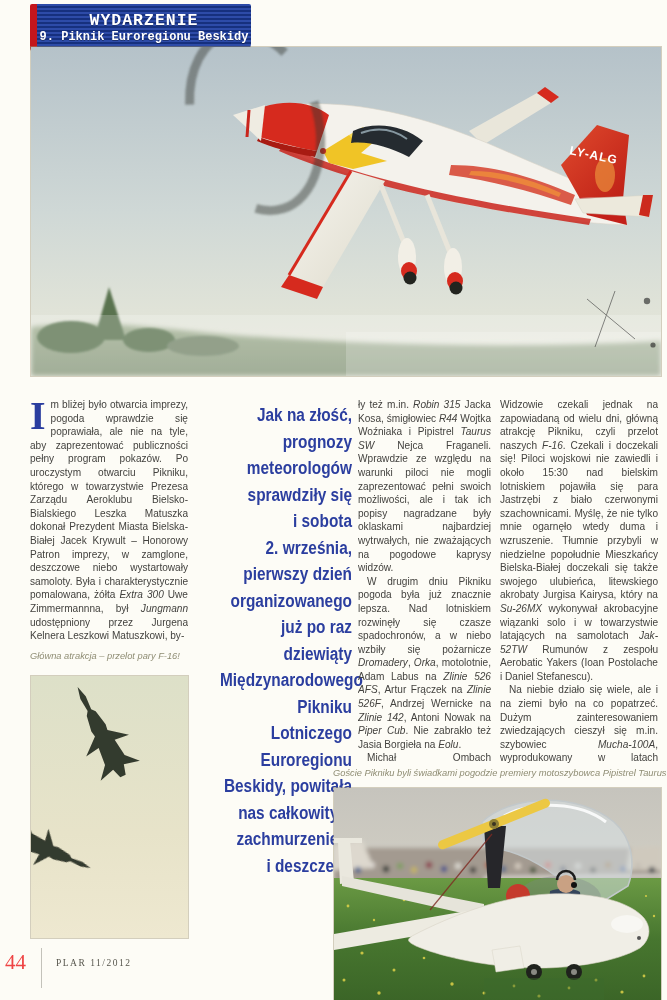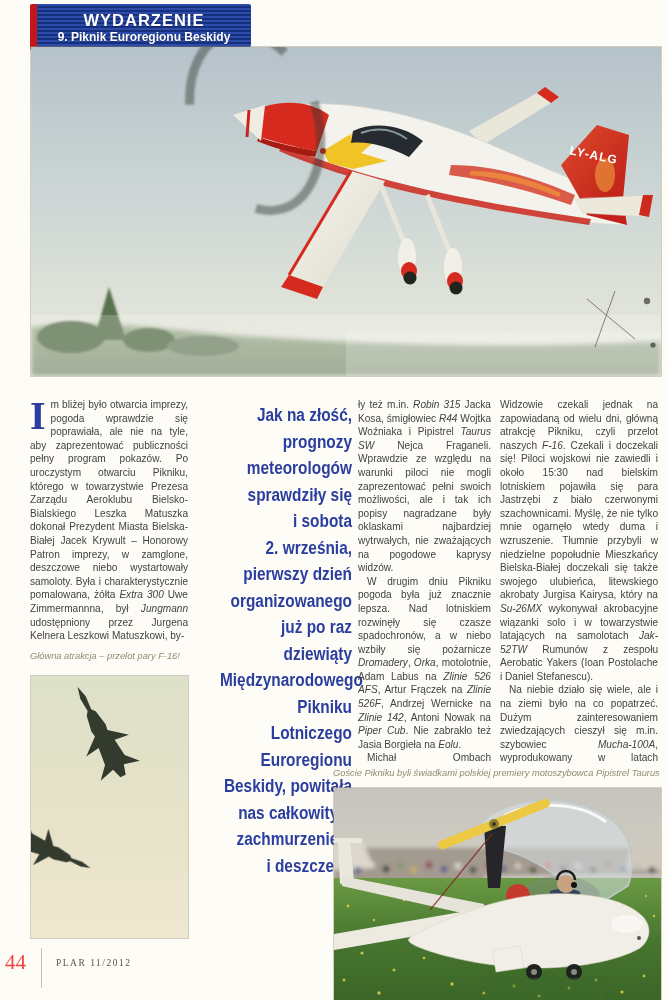--- a/index.html
+++ b/index.html
@@ -8,20 +8,21 @@
     background:#fdfcf6;overflow:hidden;
     font-family:"Liberation Sans",sans-serif;color:#43423f;
   }
   
   .kicker{
     position:absolute;left:30px;top:4px;width:214px;height:47px;
     background:repeating-linear-gradient(180deg,#2d4ba8 0px,#2d4ba8 2px,#16307e 2px,#16307e 4px);
     border-left:7px solid #c4161c;border-radius:2px 2px 7px 3px;
     display:flex;flex-direction:column;align-items:center;justify-content:center;
     box-shadow:0 1px 0 rgba(0,0,0,.15);
+    font-family:Liberation Mono, monospace;
   }
   .kicker-main{color:#fff;font-weight:bold;font-size:16.5px;letter-spacing:1px;line-height:19px;text-shadow:0 1px 0 rgba(0,0,0,.3);}
   .kicker-sub{color:#fff;font-weight:bold;font-size:12px;line-height:14px;text-shadow:0 1px 0 rgba(0,0,0,.3);}
   
   .photo{position:absolute;overflow:hidden;border:1px solid rgba(160,150,120,.45);}
   .photo svg{display:block;}
   .photo-hero{left:30px;top:46px;width:630px;height:329px;}
   .photo-jets{left:30px;top:675px;width:157px;height:262px;}
   .photo-glider{left:333px;top:787px;width:327px;height:213px;}
   
@@ -222,21 +223,21 @@
       </defs>
       <rect width="157" height="262" fill="url(#jsky)"></rect>
       <g fill="#2c3126" opacity=".95" filter="url(#jb)">
         <path transform="translate(92,100) rotate(-27)" d="M0,-100 L3,-88 L2,-74 L5,-70 L8,-54 L7,-48 L24,-34 L9,-36 L11,-18 L22,-6 L6,-10 L3,0 L-3,0 L-6,-10 L-22,-6 L-11,-18 L-9,-36 L-24,-34 L-7,-48 L-8,-54 L-5,-70 L-2,-74 L-3,-88 Z"></path>
         <path transform="translate(-16,160) rotate(113) scale(0.82)" d="M0,-100 L3,-88 L2,-74 L5,-70 L8,-54 L7,-48 L24,-34 L9,-36 L11,-18 L22,-6 L6,-10 L3,0 L-3,0 L-6,-10 L-22,-6 L-11,-18 L-9,-36 L-24,-34 L-7,-48 L-8,-54 L-5,-70 L-2,-74 L-3,-88 Z"></path>
       </g>
     </svg>
   </div>
 
   <div class="caption caption-glider">
-    <span>Goście Pikniku byli świadkami polskiej premiery motoszybowca Pipistrel Taurus</span>
+    <span>Goście Pikniku byli świadkami pogodzie premiery motoszybowca Pipistrel Taurus</span>
   </div>
   <div class="photo photo-glider">
     <svg width="327" height="213" viewBox="0 0 327 213">
       <defs>
         <linearGradient id="gsky" x1="0" y1="0" x2="0" y2="1">
           <stop offset="0" stop-color="#c6c4bd"></stop>
             <stop offset="1" stop-color="#d2cfc4"></stop>
         </linearGradient>
         <linearGradient id="grass" x1="0" y1="0" x2="0" y2="1">
           <stop offset="0" stop-color="#6b9a44"></stop>

